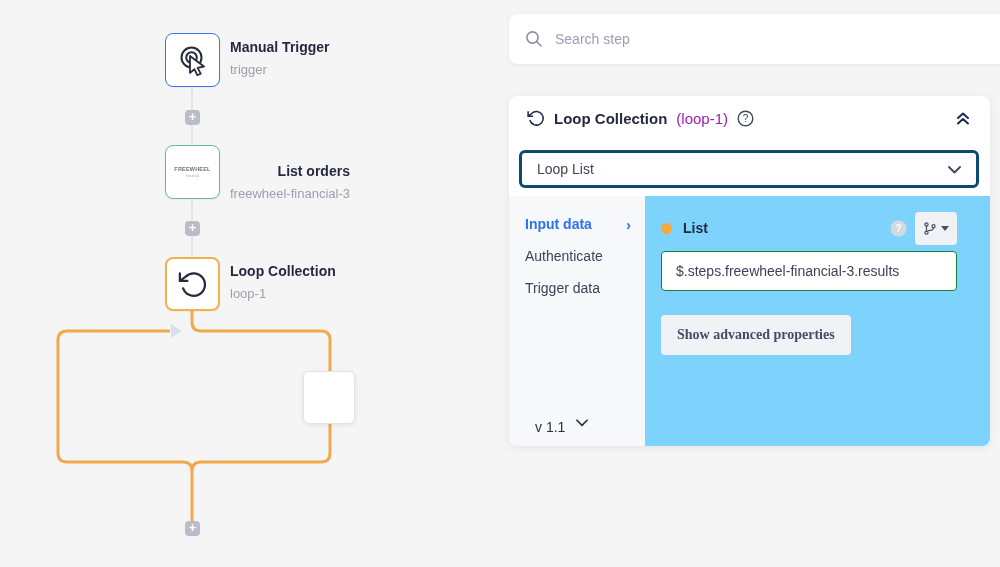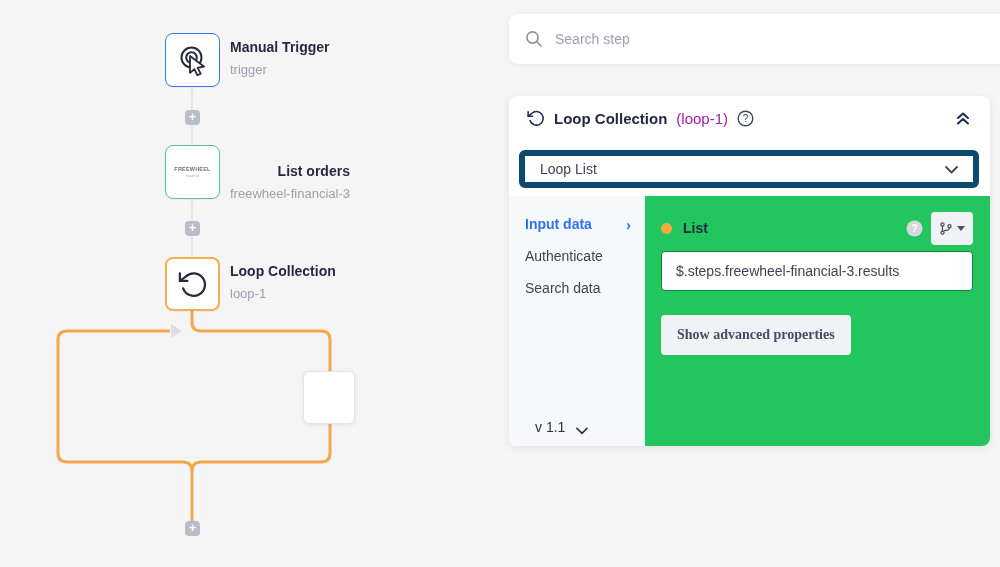--- a/index.html
+++ b/index.html
@@ -73,44 +73,44 @@
   .panel-header {
     display:flex; align-items:center; gap:9px;
     padding:15px 18px 9px 18px; height:38px;
   }
   .panel-title { font-size:15px; font-weight:bold; color:#252a41; }
   .panel-step-id { font-size:15px; color:#a21caf; }
   .collapse-btn { margin-left:auto; cursor:pointer; display:flex; align-items:center; }
 
   .op-select {
     margin:16px 11px 0 10px; height:38px;
-    border:6px solid #0c4a6e; border-radius:6px;
+    border:3px solid #0c4a6e; border-radius:6px;
     display:flex; align-items:center; padding:0 15px;
     font-size:14px; color:#3d4457; cursor:pointer; background:#fff;
   }
   .op-select .chev { margin-left:auto; }
 
   .panel-body { display:flex; flex:1; margin-top:8px; min-height:0; }
   .panel-side {
     width:136px; background:#f7f8fa; position:relative;
     padding-top:12px; flex-shrink:0;
   }
   .side-item {
     height:32px; display:flex; align-items:center;
     padding:0 14px 0 16px; font-size:14px; color:#3d4457; cursor:pointer;
   }
   .side-item.active { color:#2d72ee; font-weight:bold; }
   .side-item .arrow { margin-left:auto; font-size:15px; font-weight:bold; color:#2d72ee; line-height:1; }
   .version-row {
     position:absolute; bottom:11px; left:26px;
-    display:flex; align-items:flex-end; gap:11px;
+    display:flex; align-items:flex-start; gap:11px;
     font-size:14px; color:#2a3049; cursor:pointer;
   }
 
-  .panel-content { flex:1; padding:15px 17px 0 16px; background:#22c55e; }
+  .panel-content { flex:1; padding:15px 33px 0 16px; background:#7dd3fc; }
   .field-row { display:flex; align-items:center; height:34px; }
   .dot { width:11px; height:11px; border-radius:50%; background:#f5a93e; margin-right:11px; }
   .field-label { font-size:14px; font-weight:bold; color:#252a41; }
   .help-filled { margin-left:auto; margin-right:8px; cursor:pointer; display:flex; }
   .branch-btn {
     width:42px; height:33px; background:#f1f2f5; border-radius:4px;
     display:flex; align-items:center; justify-content:center; gap:4px; cursor:pointer;
   }
   .field-input {
     margin-top:6px; width:100%; height:40px;
@@ -226,21 +226,21 @@
 
     <div class="panel-side">
       <div class="side-item active">
         <span>Input data</span>
         <span class="arrow">›</span>
       </div>
       <div class="side-item">
         <span>Authenticate</span>
       </div>
       <div class="side-item">
-        <span>Search data</span>
+        <span>Trigger data</span>
       </div>
 
       <div class="version-row">
         <span>v 1.1</span>
         <svg width="12" height="8" viewBox="0 0 13 8" fill="none" stroke="#2a3049" stroke-width="1.8" stroke-linecap="round" stroke-linejoin="round">
           <polyline points="1 1 6.5 6.5 12 1"></polyline>
         </svg>
       </div>
     </div>
 

